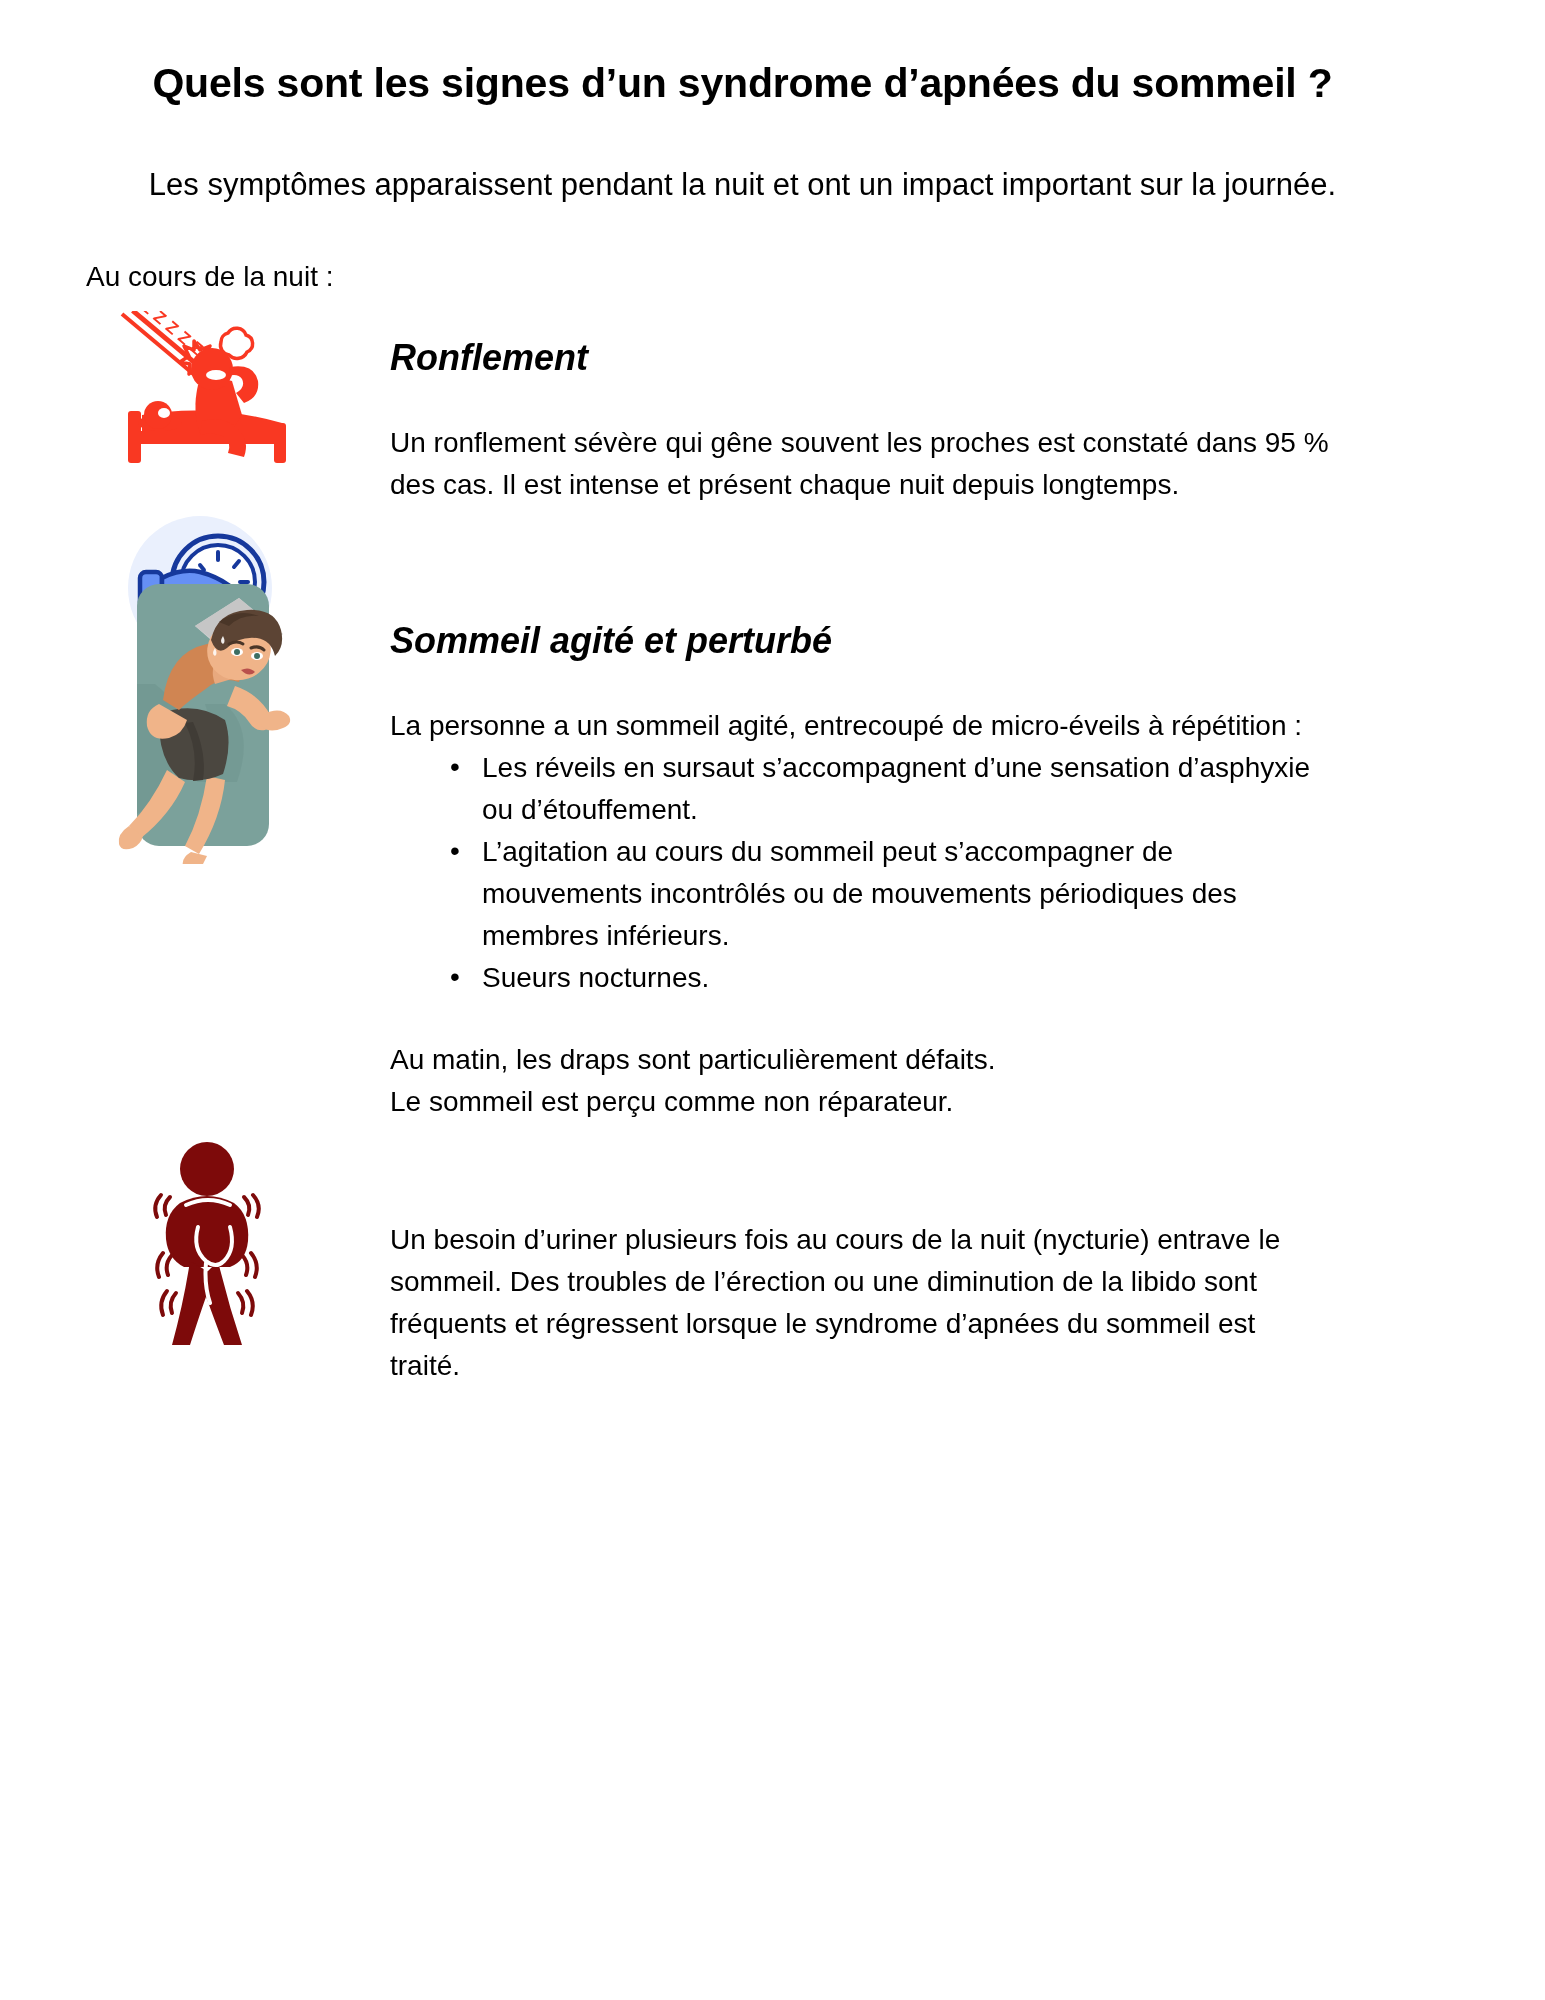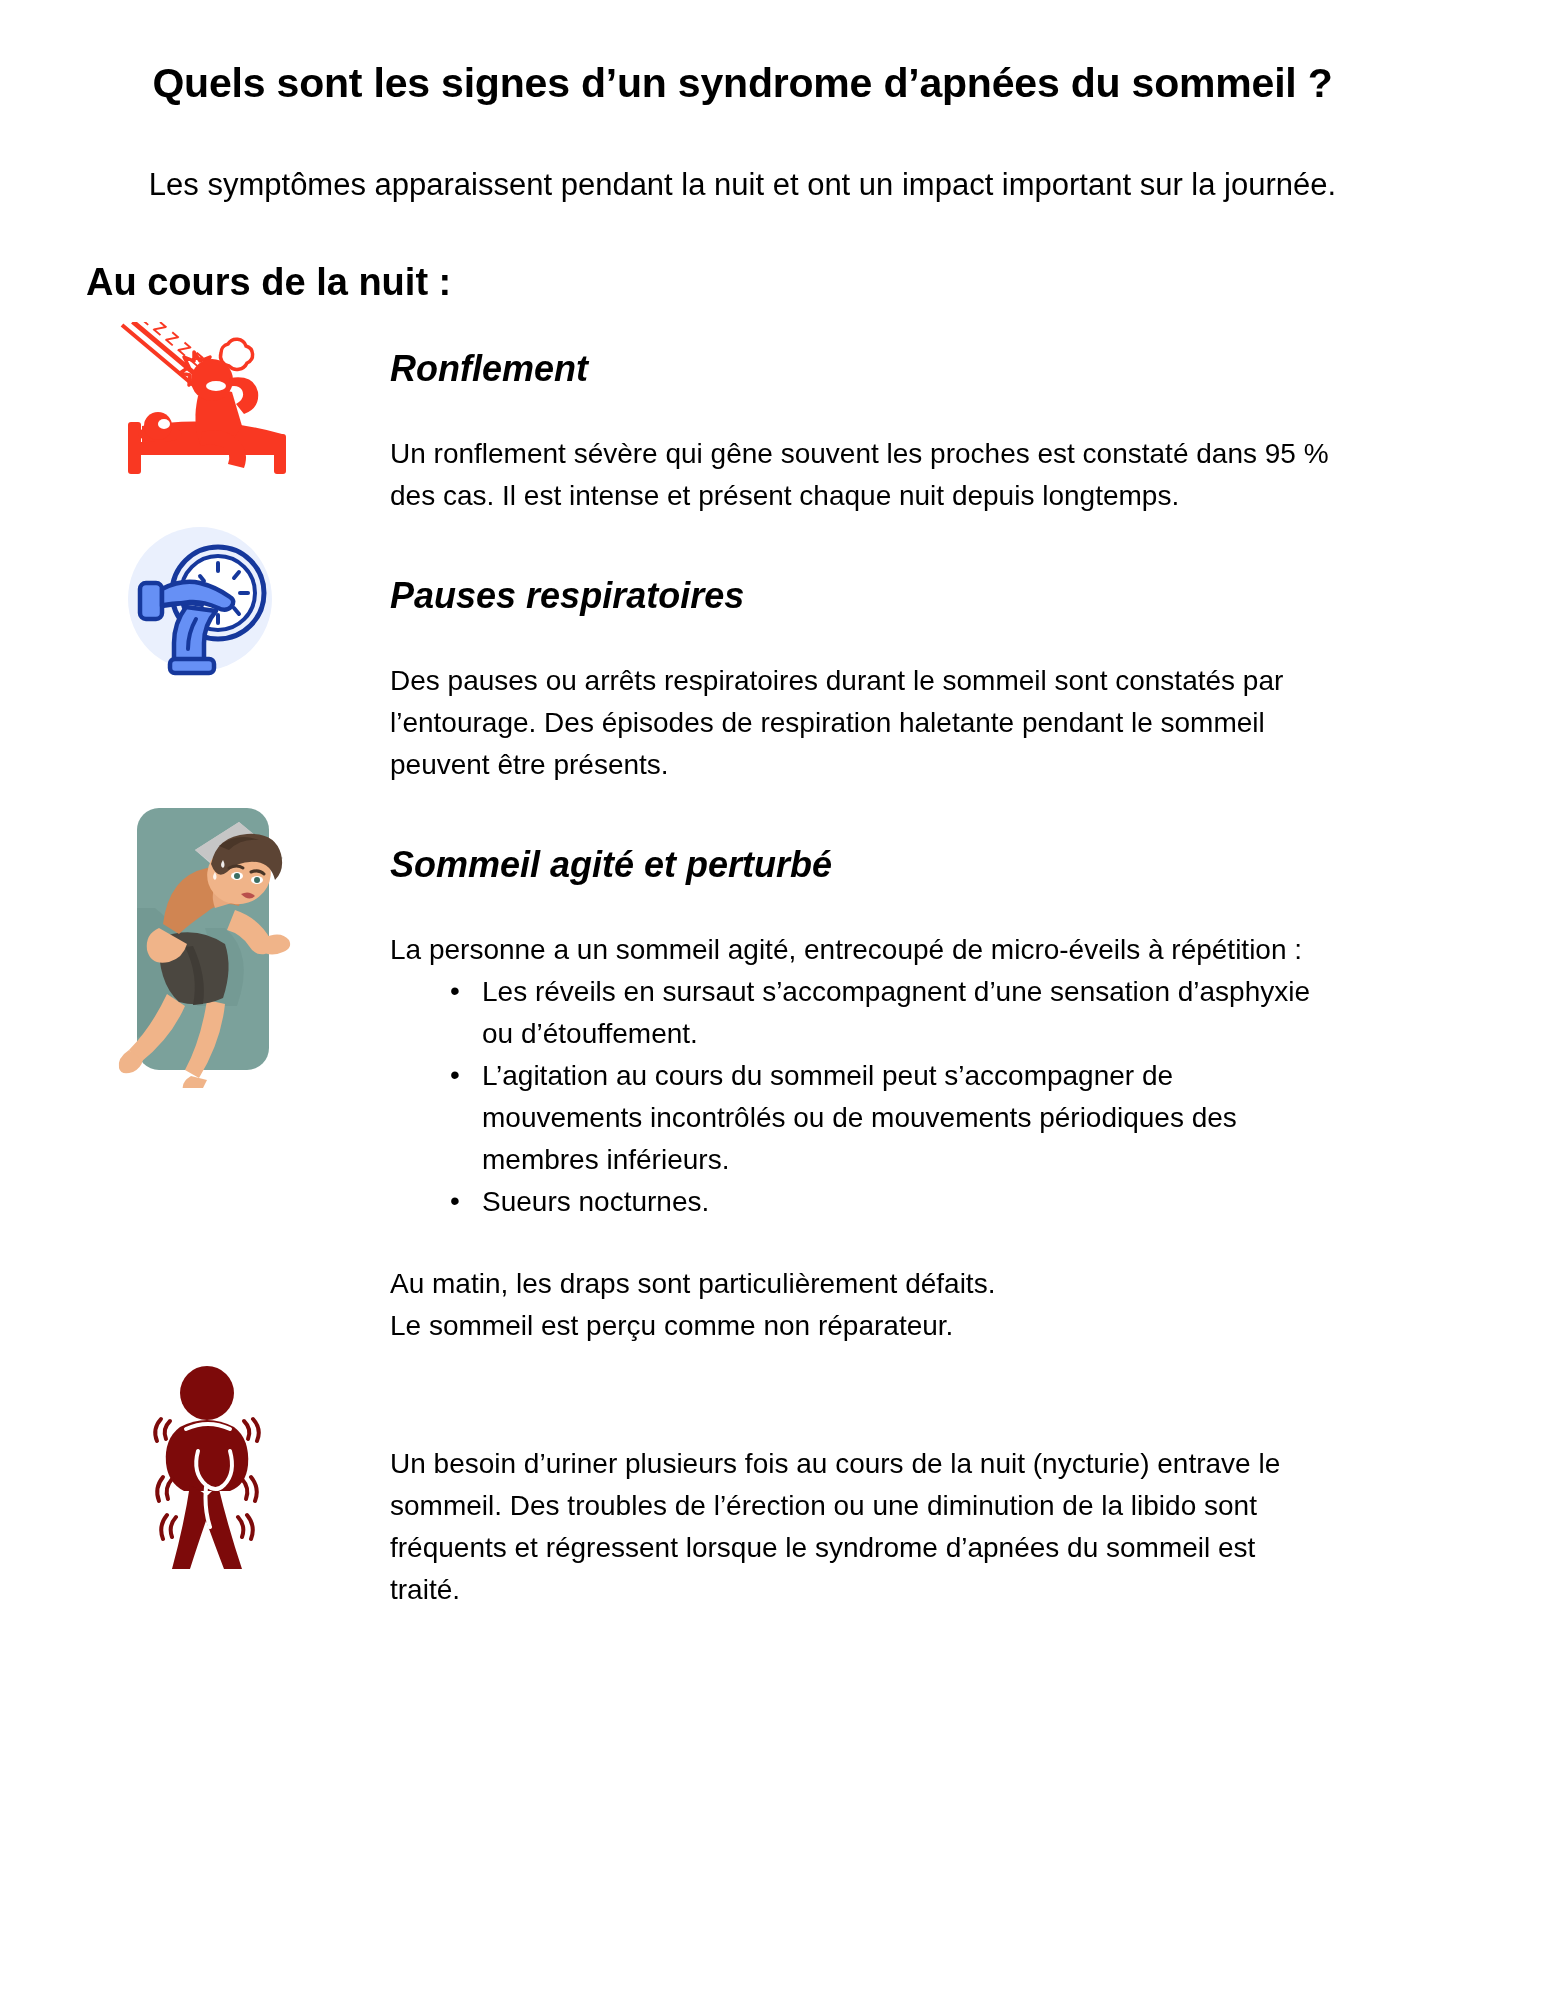--- a/index.html
+++ b/index.html
@@ -36,22 +36,22 @@
   .doc-subtitle {
     text-align: center;
     font-size: 31px;
     font-weight: normal;
     line-height: 1.42;
     margin: 0 auto;
     padding-top: 54px;
     max-width: 1310px;
   }
   .section-heading {
-    font-size: 38px;
-    font-weight: bold;
+    font-size: 28px;
+    font-weight: normal;
     margin: 0;
     padding-top: 54px;
     padding-left: 26px;
   }
 
   
   .block {
     position: relative;
     display: block;
   }
@@ -197,25 +197,20 @@
         <path d="M52 82 q20 -10 38 -6 q16 4 30 14 q6 4 1 10 q-5 5 -13 1 q-16 -7 -28 -6 q-14 2 -28 4z" fill="#6690f5" stroke="#16389c" stroke-width="4.5" stroke-linejoin="round"></path>
         <path d="M52 98 q22 -4 40 0" fill="none" stroke="#16389c" stroke-width="4" stroke-linecap="round"></path>
 
         <path d="M76 100 q-12 16 -12 36 v20 h30 v-20 q0 -18 12 -32z" fill="#6690f5" stroke="#16389c" stroke-width="4.5" stroke-linejoin="round"></path>
         <path d="M86 112 q-8 14 -8 30" fill="none" stroke="#16389c" stroke-width="4" stroke-linecap="round"></path>
 
         <rect x="60" y="152" width="44" height="14" rx="5" fill="#6690f5" stroke="#16389c" stroke-width="4.5"></rect>
       </svg>
     </div>
 
-    <div class="block-text">
-      <h3 class="sub-heading">Pauses respiratoires</h3>
-      <div class="gap-md"></div>
-      <p class="body-text">Des pauses ou arrêts respiratoires durant le sommeil sont constatés par l’entourage. Des épisodes de respiration haletante pendant le sommeil peuvent être présents.</p>
-    </div>
   </div>
 
   <div class="block" style="padding-top:56px;">
     <div class="icon-box" id="icon-restless">
       <svg width="180" height="300" viewBox="0 0 180 300" aria-hidden="true">
 
         <rect x="22" y="20" width="132" height="262" rx="22" fill="#7ba19b"></rect>
 
         <path d="M40 120 q40 30 20 80 q-12 40 -38 50 V120z" fill="#6d938d" opacity="0.55"></path>
         <path d="M110 140 q30 26 12 78 h-40 q22 -40 8 -78z" fill="#6d938d" opacity="0.5"></path>

